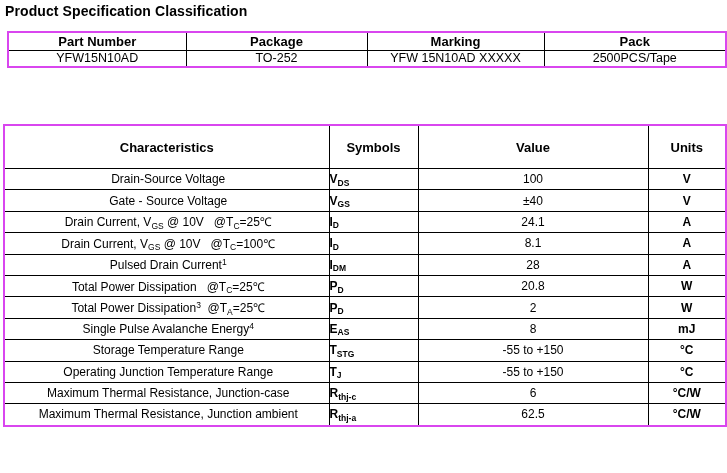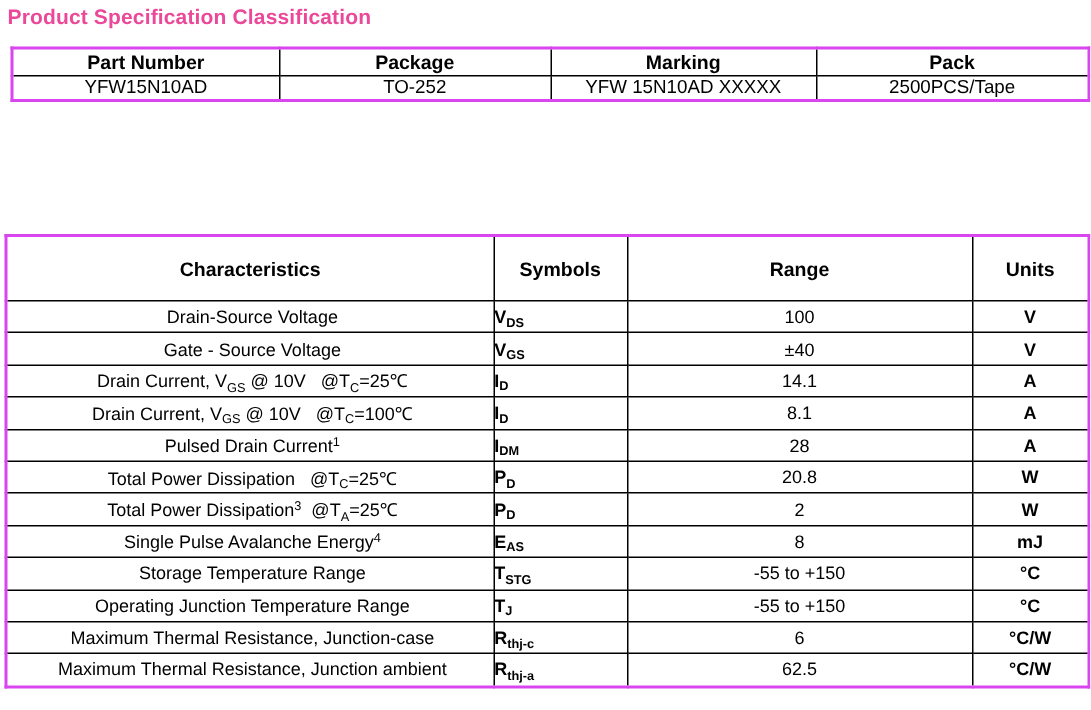--- a/index.html
+++ b/index.html
@@ -14,21 +14,21 @@
     background: #ffffff;
     font-family: "Liberation Sans", sans-serif;
     color: #000000;
     overflow: hidden;
   }
   .section-heading {
     position: absolute;
     left: 5px;
     font-size: 14px;
     font-weight: bold;
-    color: #ec4899;
+    color: #000000;
     white-space: nowrap;
     letter-spacing: 0.1px;
   }
   #section1-heading { top: 3px; }
   #section2-heading { top: 120px; }
 
   table {
     position: absolute;
     border-collapse: collapse;
     table-layout: fixed;
@@ -57,21 +57,21 @@
   }
   #table1 td {
     height: 15.5px;
     font-size: 12.5px;
     text-align: center;
   }
 
   
   #table2 {
     left: 3px;
-    top: 156px;
+    top: 124px;
     width: 722px;
   }
   #table2 th {
     height: 42px;
     font-size: 13px;
     font-weight: bold;
     text-align: center;
   }
   #table2 td {
     height: 20.4px;
@@ -142,41 +142,41 @@
     <colgroup>
       <col style="width:325px">
       <col style="width:89px">
       <col style="width:230px">
       <col style="width:78px">
     </colgroup>
     <thead>
       <tr>
         <th>Characteristics</th>
         <th>Symbols</th>
-        <th>Range</th>
+        <th>Value</th>
         <th>Units</th>
       </tr>
     </thead>
     <tbody id="t2-body">
         <tr>
           <td class="char"><span>Drain-Source Voltage</span></td>
           <td class="sym"><span>V</span><sub>DS</sub></td>
           <td class="val">100</td>
           <td class="unit">V</td>
         </tr>
         <tr>
           <td class="char"><span>Gate - Source Voltage</span></td>
           <td class="sym"><span>V</span><sub>GS</sub></td>
           <td class="val">±40</td>
           <td class="unit">V</td>
         </tr>
         <tr>
           <td class="char"><span>Drain Current, V</span><sub>GS</sub><span> @ 10V&nbsp;&nbsp;&nbsp;@T</span><sub>C</sub><span>=25℃</span></td>
           <td class="sym"><span>I</span><sub>D</sub></td>
-          <td class="val">14.1</td>
+          <td class="val">24.1</td>
           <td class="unit">A</td>
         </tr>
         <tr>
           <td class="char"><span>Drain Current, V</span><sub>GS</sub><span> @ 10V&nbsp;&nbsp;&nbsp;@T</span><sub>C</sub><span>=100℃</span></td>
           <td class="sym"><span>I</span><sub>D</sub></td>
           <td class="val">8.1</td>
           <td class="unit">A</td>
         </tr>
         <tr>
           <td class="char"><span>Pulsed Drain Current</span><sup>1</sup></td>

